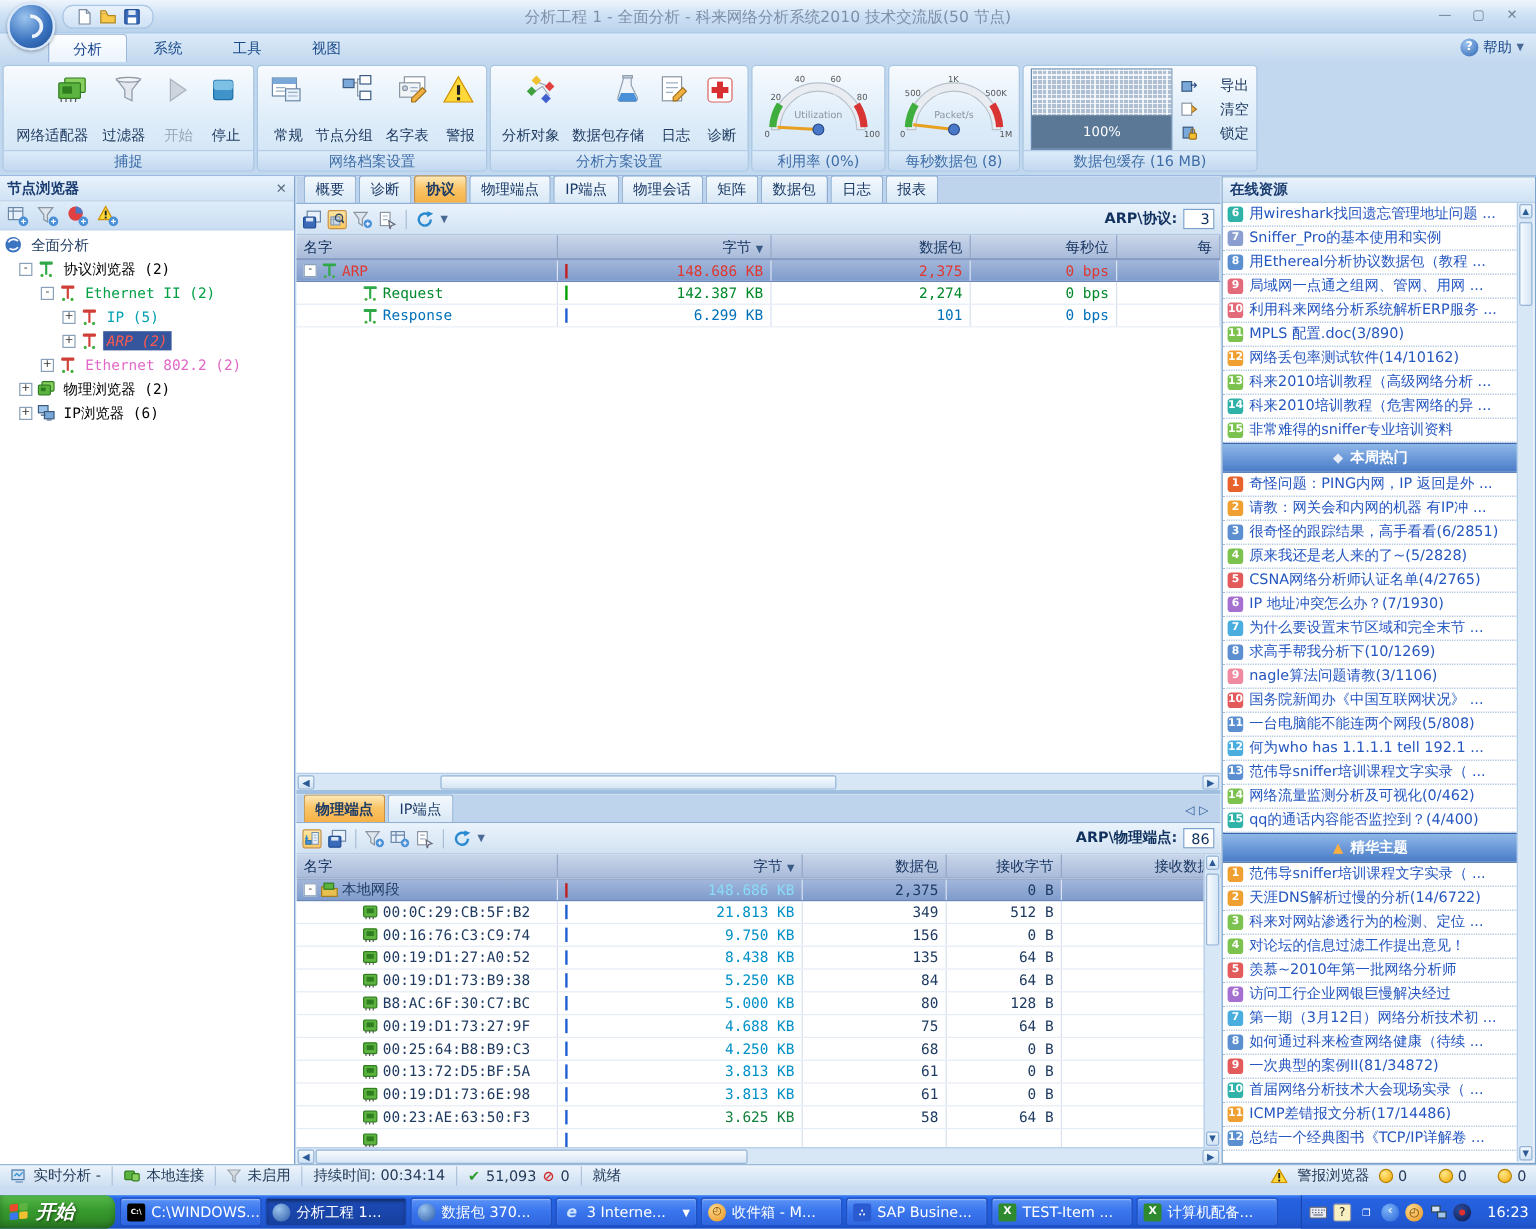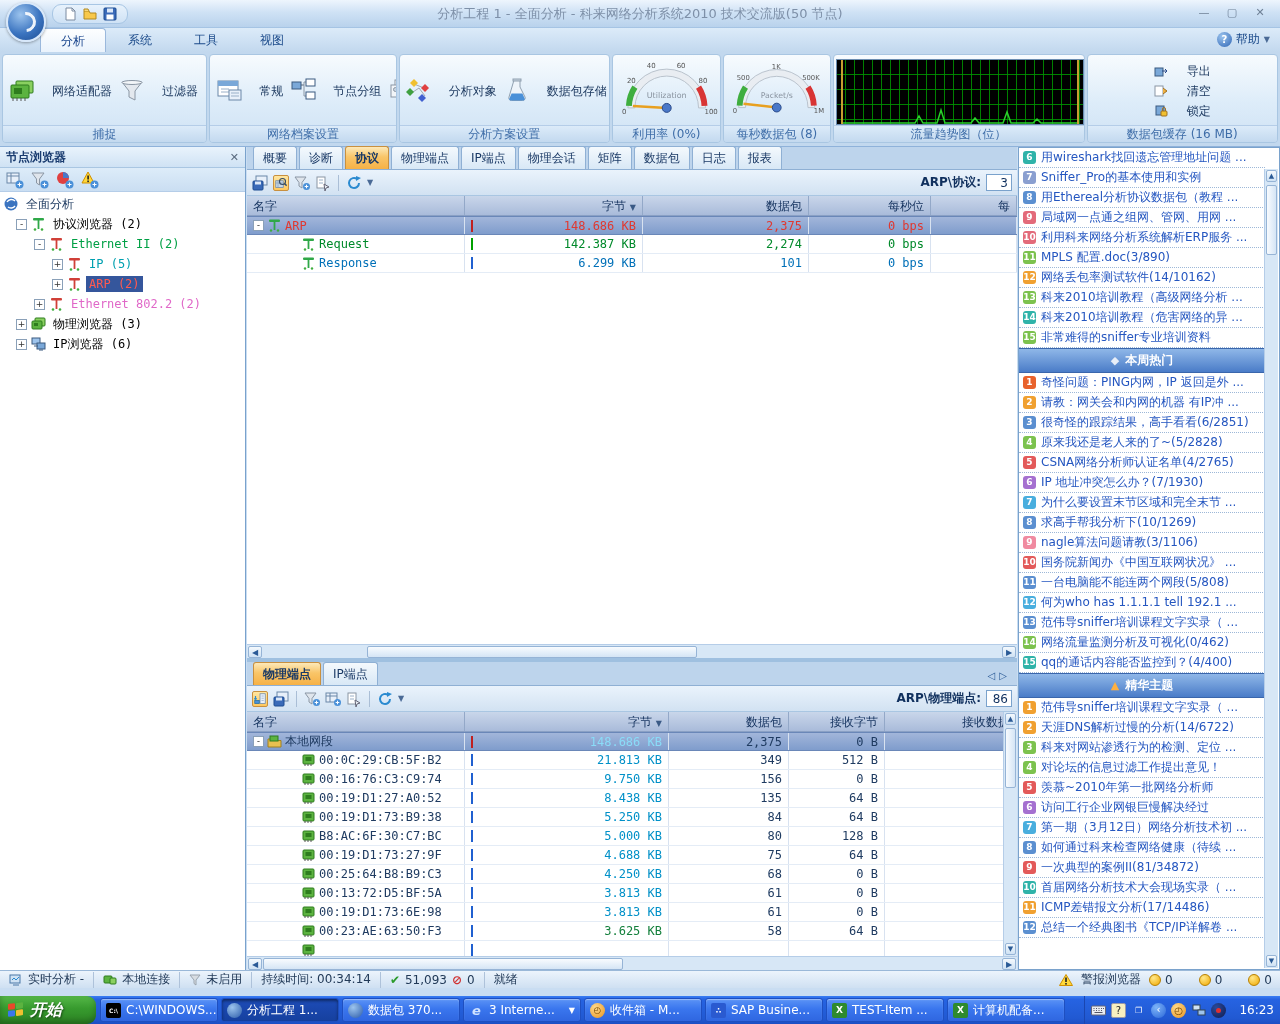--- a/index.html
+++ b/index.html
@@ -21,21 +21,21 @@
 .rtab{padding:4px 20px 3px;color:#1b4a8a;border-radius:4px 4px 0 0;margin-right:2px}
 .rtab.active{background:linear-gradient(#fdfeff,#eaf3fc);border:1px solid #9ab8dc;border-bottom:none;color:#15428b}
 #help-area{position:absolute;right:10px;top:3px;color:#1b4a8a;display:flex;align-items:center;gap:4px}
 .qmark{width:15px;height:15px;border-radius:50%;background:radial-gradient(circle at 35% 30%,#9cc4ee,#2d64b4);color:#fff;font-size:10px;font-weight:bold;text-align:center;line-height:15px}
 .dropcaret{font-size:8px;color:#4a6a96}
 
 #ribbon{position:absolute;left:0;top:52px;width:1280px;height:95px;background:#c2d8ee;border-bottom:1px solid #8fb2da;display:flex;padding:1px 1px 2px}
 .rgroup{margin:1px;border:1px solid #a9c6e2;border-radius:4px;background:linear-gradient(#f7fbfe,#ddecf9 55%,#cfe2f4);display:flex;flex-direction:column;overflow:hidden}
 .rgroup-body{flex:1;display:flex;align-items:center;justify-content:space-evenly;padding:2px 2px 0}
 .rgroup-label{height:17px;text-align:center;color:#3e6da8;font-size:12px;background:linear-gradient(#dcebf9,#c3d9ef);border-top:1px solid #b5cde8;line-height:16px;white-space:nowrap}
-.rbtn{display:flex;flex-direction:row;align-items:center;gap:16px;padding:2px 3px;border-radius:3px;color:#1f3b61;white-space:nowrap;font-size:12px}
+.rbtn{display:flex;flex-direction:column;align-items:flex-end;gap:16px;padding:2px 3px;border-radius:3px;color:#1f3b61;white-space:nowrap;font-size:12px}
 .rbtn.disabled{color:#9aa7b5}
 .gauge-body{padding:0}
 .trend-box{width:248px;height:66px;margin:2px auto 0;background-color:#000;border:1px solid #6a8cb0;background-image:repeating-linear-gradient(to right,transparent 0 8px,rgba(0,150,0,.85) 8px 9px),repeating-linear-gradient(to bottom,transparent 0 14px,rgba(0,150,0,.85) 14px 15px);position:relative}
 .buffer-wrap{display:flex;gap:4px;align-items:center;padding:2px 4px 0}
 .buffer-box{width:118px;height:68px;border:1px solid #6a8cb0;display:flex;flex-direction:column}
 .buffer-top{height:38px;background-color:#aebfd4;background-image:repeating-linear-gradient(to right,rgba(255,255,255,.8) 0 1px,transparent 1px 4px),repeating-linear-gradient(to bottom,rgba(255,255,255,.8) 0 1px,transparent 1px 4px)}
 .buffer-bottom{flex:1;background:#5b7897;color:#fff;text-align:center;font-size:11px;line-height:28px}
 .buffer-btns{display:flex;flex-direction:column;gap:3px}
 .bufbtn{display:flex;align-items:center;gap:19px;font-size:12px;color:#1f3b61;white-space:nowrap}
 .bufbtn .bic{width:14px;height:14px}
@@ -357,35 +357,27 @@
         <text x="80" y="24" font-size="7" fill="#555">500K</text>
         <text x="92" y="58" font-size="7" fill="#555">1M</text>
         <text x="54" y="42" font-size="8" fill="#8a94a0" text-anchor="middle">Packet/s</text>
         <path d="M54 52 L20 48" stroke="#e8a020" stroke-width="2.5"></path>
         <circle cx="54" cy="52" r="4.5" fill="#4a78c8" stroke="#2a4a88"></circle>
       </svg>
     </div>
     <div class="rgroup-label">每秒数据包 (8)</div>
   </div>
 
-  <div class="rgroup" style="width:258px">
-    <div class="rgroup-body" style="display:block">
-      <div class="trend-box">
-        <svg width="246" height="64" viewBox="0 0 246 64" style="position:absolute;left:0;top:0">
-          <line x1="5" y1="0" x2="5" y2="64" stroke="#c8a030" stroke-width="2"></line>
-          <line x1="241" y1="0" x2="241" y2="64" stroke="#c8a030" stroke-width="2"></line>
-          <path d="M6 63 L78 63 L82 56 L86 63 L100 63 L104 50 L108 63 L134 63 L138 58 L142 63 L166 63 L170 52 L174 63 L196 63 L200 59 L204 63 L240 63" stroke="#2ad02a" fill="none" stroke-width="1.5"></path>
-        </svg>
-      </div>
-    </div>
-    <div class="rgroup-label">流量趋势图（位）</div>
-  </div>
 
   <div class="rgroup" style="width:196px">
     <div class="rgroup-body buffer-wrap">
+      <div class="buffer-box">
+        <div class="buffer-top"></div>
+        <div class="buffer-bottom">100%</div>
+      </div>
       <div class="buffer-btns">
         <div class="bufbtn">
           <span class="bic">
               <svg viewBox="0 0 14 14">
                 <rect x="1" y="4" width="8" height="8" fill="#7aa8d8" stroke="#3a5a80"></rect>
                 <path d="M8 7h5M11 5l2 2-2 2" stroke="#2a4a88" fill="none"></path>
               </svg>
             </span>
           <span>导出</span>
         </div>
@@ -511,21 +503,21 @@
           <span class="expand">+</span>
           <span class="tic ic-proto-i" style="color: rgb(208, 64, 56);">
             <svg viewBox="0 0 15 14">
               <rect x="2" y="1" width="11" height="2.6" rx="1" fill="currentColor"></rect>
               <rect x="6.6" y="3" width="1.8" height="9" fill="currentColor"></rect>
               <circle cx="4" cy="12.5" r="1.3" fill="#3fae3f"></circle>
               <circle cx="11" cy="12.5" r="1.3" fill="#3fae3f"></circle>
             </svg>
           </span>
 
-          <span class="tlabel" style="color: rgb(255, 90, 80);">ARP (2)</span>
+          <span class="tlabel" style="color: rgb(255, 90, 80); font-style: italic;">ARP (2)</span>
         </div>
 
         <div class="trow lv2 ic-proto">
           <span class="expand">+</span>
           <span class="tic ic-proto-i" style="color: rgb(208, 64, 56);">
             <svg viewBox="0 0 15 14">
               <rect x="2" y="1" width="11" height="2.6" rx="1" fill="currentColor"></rect>
               <rect x="6.6" y="3" width="1.8" height="9" fill="currentColor"></rect>
               <circle cx="4" cy="12.5" r="1.3" fill="#3fae3f"></circle>
               <circle cx="11" cy="12.5" r="1.3" fill="#3fae3f"></circle>
@@ -539,21 +531,21 @@
           <span class="expand">+</span>
 
           <span class="tic ic-phys-i">
             <svg viewBox="0 0 15 14">
               <rect x="4" y="1" width="10" height="8" rx="1" fill="#8ad060" stroke="#2e7d1e"></rect>
               <rect x="1" y="4" width="10" height="8" rx="1" fill="#5cb340" stroke="#2e7d1e"></rect>
               <rect x="3" y="6" width="4" height="3" fill="#2e7d1e"></rect>
             </svg>
           </span>
 
-          <span class="tlabel" style="color: rgb(0, 0, 0);">物理浏览器 (3)</span>
+          <span class="tlabel" style="color: rgb(0, 0, 0);">物理浏览器 (2)</span>
         </div>
 
         <div class="trow lv1 ic-ip">
           <span class="expand">+</span>
 
           <span class="tic ic-ip-i">
             <svg viewBox="0 0 15 14">
               <rect x="1" y="1" width="8" height="6" fill="#9ec4ec" stroke="#3a5a80"></rect>
               <rect x="6" y="6" width="8" height="6" fill="#7aa8d8" stroke="#3a5a80"></rect>
               <path d="M3 9h4M8 13h4" stroke="#3a5a80"></path>
@@ -1042,20 +1034,23 @@
     </div>
     <div class="vscroll">
       <span class="varrow up">▲</span>
       <span class="vthumb"></span>
       <span class="varrow dn">▼</span>
     </div>
   </div>
 </div>
 
 <div id="right-panel">
+  <div class="panel-hdr">
+      <span>在线资源</span>
+    </div>
   <div style="flex:1;overflow:hidden;position:relative;padding-right:14px">
     <div class="ritems">
 
         <div class="ritem">
           <span class="badge" style="background: rgb(47, 179, 169);">6</span>
           <span class="rtext">用wireshark找回遗忘管理地址问题 ...</span>
         </div>
 
         <div class="ritem">
           <span class="badge" style="background: rgb(138, 159, 208);">7</span>

